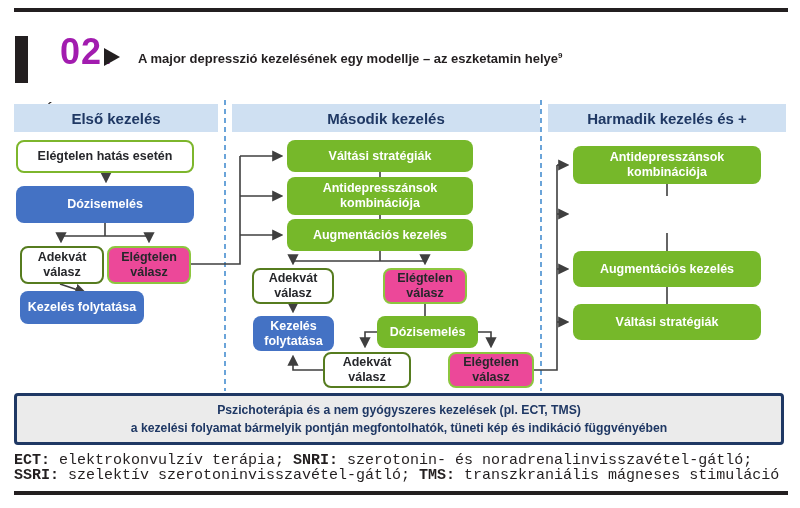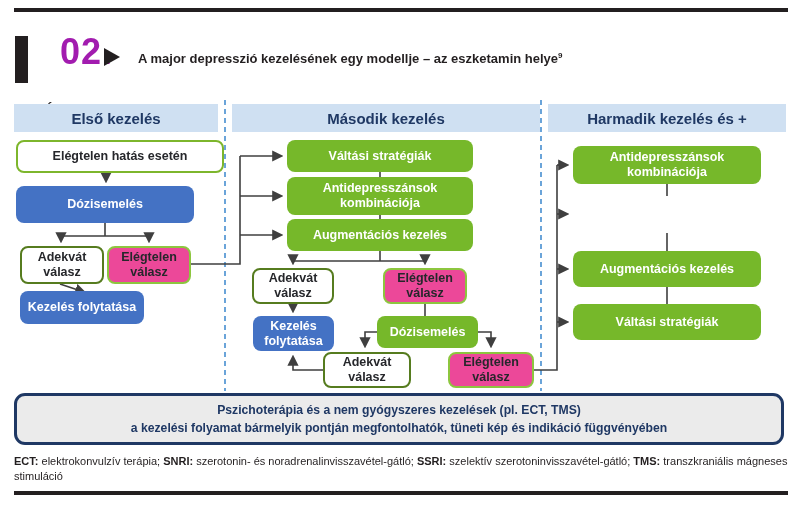--- a/index.html
+++ b/index.html
@@ -30,25 +30,25 @@
   .b-lgreen-line  { background:#ec4899; border:2.5px solid #8dc63f; color:#26272b; }
   .b-olive-line   { background:#ffffff; border:2.5px solid #567c1f; color:#26272b; }
   .b-blue  { background:#4472c4; color:#ffffff; }
   .b-green { background:#76b82a; color:#ffffff; }
   .b-emerald { background:#0aa64f; color:#ffffff; }
 
   svg.connect { position:absolute; left:0; top:0; z-index:1; }
 
   
   .note-box { position:absolute; left:14px; top:393px; width:770px; height:52px;
-              background:#ebebeb; border:3px solid #1f3864; border-radius:11px;
+              background:#ebebeb; border:3px solid #1f3864; border-radius:4px;
               display:flex; flex-direction:column; align-items:center; justify-content:center;
               color:#1f3864; font-weight:bold; font-size:12.2px; line-height:18px; z-index:3; }
 
-  .footnote { position:absolute; left:14px; top:454px; width:776px; font-size:11px; line-height:14.5px; color:#231f20; }
+  .footnote { position:absolute; left:14px; top:454px; width:776px; font-size:15px; line-height:14.5px; color:#231f20;font-family:Liberation Mono, monospace; }
   .footnote b { font-weight:bold; }
 </style>
 </head>
 <body>
 
 <div class="page">
 
   <div class="rule" style="left:14px; top:8px; width:774px; height:3.5px;"></div>
 
   <div class="badge-bar"></div>
@@ -98,21 +98,21 @@
       <path d="M557 322 H567" marker-end="url(#ah)"></path>
 
       <path d="M667 184 V196 M667 233 V251 M667 287 V304"></path>
     </g>
   </svg>
 
   <div class="col-head" style="left:14px; width:204px; top:104px;">Első kezelés</div>
   <div class="col-head" style="left:232px; width:308px; top:104px;">Második kezelés</div>
   <div class="col-head" style="left:548px; width:238px; top:104px;">Harmadik kezelés és +</div>
 
-  <div class="bx b-green-line" style="left:16px; top:140px; width:208px; height:33px;">Elégtelen hatás esetén</div>
+  <div class="bx b-green-line" style="left:16px; top:140px; width:178px; height:33px;">Elégtelen hatás esetén</div>
   <div class="bx b-blue" style="left:16px; top:186px; width:178px; height:37px;">Dózisemelés</div>
   <div class="bx b-olive-line" style="left:20px; top:246px; width:84px; height:38px;">Adekvát válasz</div>
   <div class="bx b-lgreen-line" style="left:107px; top:246px; width:84px; height:38px;">Elégtelen válasz</div>
   <div class="bx b-blue" style="left:20px; top:291px; width:124px; height:33px;">Kezelés folytatása</div>
 
   <div class="bx b-green" style="left:287px; top:140px; width:186px; height:32px;">Váltási stratégiák</div>
   <div class="bx b-green" style="left:287px; top:177px; width:186px; height:38px;">Antidepresszánsok kombinációja</div>
   <div class="bx b-green" style="left:287px; top:219px; width:186px; height:32px;">Augmentációs kezelés</div>
   <div class="bx b-olive-line" style="left:252px; top:268px; width:82px; height:36px;">Adekvát válasz</div>
   <div class="bx b-lgreen-line" style="left:383px; top:268px; width:84px; height:36px;">Elégtelen válasz</div>

